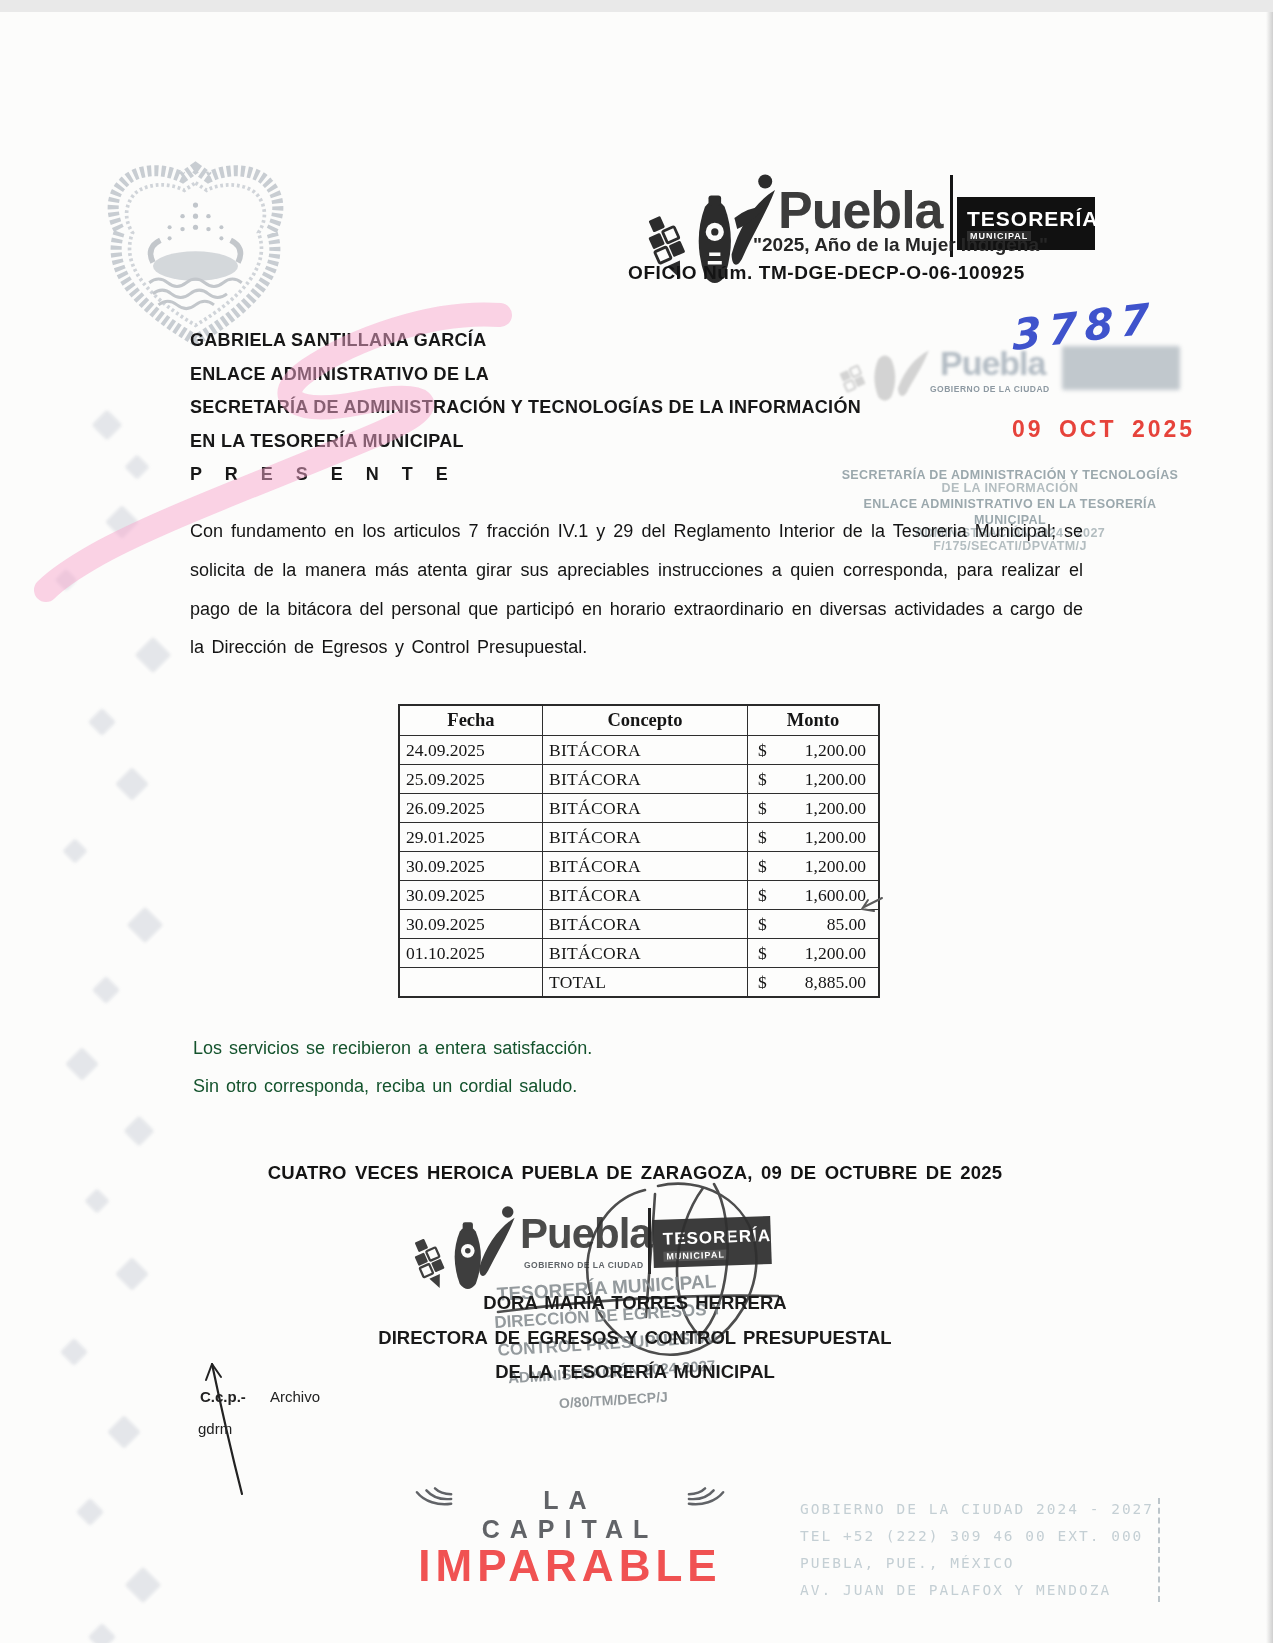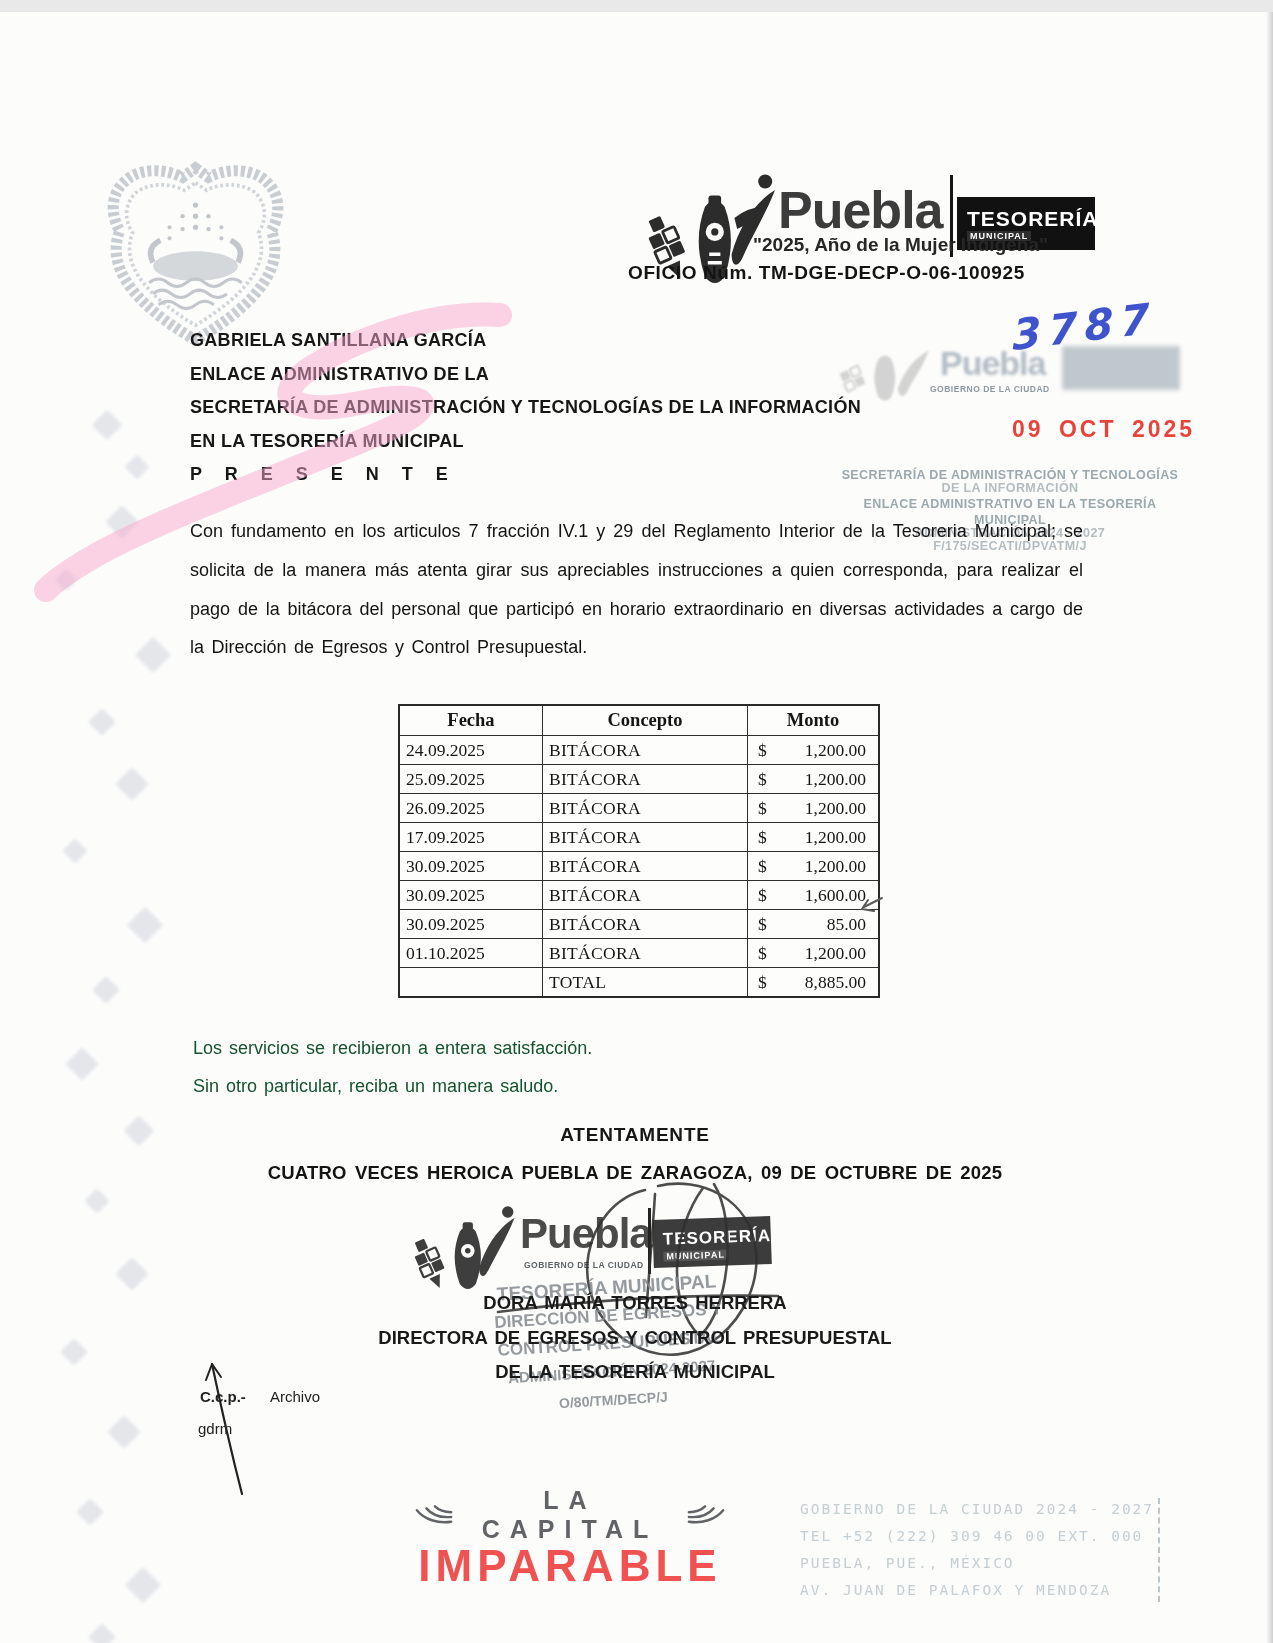--- a/index.html
+++ b/index.html
@@ -45,21 +45,21 @@
   
   .center-col{width:890px;text-align:center;}
   .atent{font-weight:bold;font-size:19px;letter-spacing:.8px;color:#171717;}
   .dateline{font-weight:bold;font-size:18.5px;letter-spacing:.2px;color:#141414;word-spacing:3px;}
   .sig-name{font-weight:bold;font-size:18.5px;color:#1a1a1a;word-spacing:2px;}
   .stamp-gray{color:#82898d;font-weight:bold;text-align:center;transform:rotate(-3.5deg);opacity:.85;}
   .stamp-gray div{line-height:28px;}
   .ccp{font-size:15px;font-weight:bold;color:#222;}
   
   .capital{color:#54575b;text-align:center;opacity:.92;}
-  .capital .row1{display:flex;align-items:center;justify-content:center;font-weight:bold;font-size:25px;letter-spacing:10px;}
+  .capital .row1{display:flex;align-items:flex-start;justify-content:center;font-weight:bold;font-size:25px;letter-spacing:10px;}
   .capital .row2{font-weight:bold;font-size:44px;letter-spacing:5px;line-height:44px;color:#ef4444;}
   
   .addr{font-family:"DejaVu Sans Mono",monospace;font-size:14.5px;line-height:27px;letter-spacing:2px;color:#c4cfd4;filter:blur(.5px);}
   .dash-line{border-left:2px dashed #adb8be;height:104px;width:0;opacity:.8;}
   svg{display:block;}
 </style>
 </head>
 <body>
 
 <div class="page">
@@ -217,21 +217,21 @@
           <td class="c-fecha">26.09.2025</td>
           <td class="c-conc">BITÁCORA</td>
           <td class="c-monto">
               <div class="monto-flex">
                 <span class="cur">$</span>
                 <span class="amt">1,200.00</span>
               </div>
             </td>
         </tr>
         <tr>
-          <td class="c-fecha">17.09.2025</td>
+          <td class="c-fecha">29.01.2025</td>
           <td class="c-conc">BITÁCORA</td>
           <td class="c-monto">
               <div class="monto-flex">
                 <span class="cur">$</span>
                 <span class="amt">1,200.00</span>
               </div>
             </td>
         </tr>
         <tr>
           <td class="c-fecha">30.09.2025</td>
@@ -285,23 +285,22 @@
         </tr>
       </tbody>
     </table>
   </div>
 
   <svg class="abs" style="left:852px;top:882px;" width="36" height="26">
     <path d="M30 4 L12 13 M16 6 L10 15 L22 17" stroke="#5a5a5a" stroke-width="2" fill="none" stroke-linecap="round"></path>
   </svg>
 
   <div class="abs closing" style="left:193px;top:1026px;">Los servicios se recibieron a entera satisfacción.</div>
-  <div class="abs closing" style="left:193px;top:1064px;">Sin otro particular, reciba un manera saludo.</div>
-
-  <div class="abs center-col atent" style="left:190px;top:1112px;">ATENTAMENTE</div>
+  <div class="abs closing" style="left:193px;top:1064px;">Sin otro corresponda, reciba un cordial saludo.</div>
+
   <div class="abs center-col dateline" style="left:190px;top:1150px;">CUATRO VECES HEROICA PUEBLA DE ZARAGOZA, 09 DE OCTUBRE DE 2025</div>
 
   <div class="abs" style="left:408px;top:1192px;width:115px;height:105px;opacity:.92;">
     <svg width="115" height="105" viewBox="0 0 100 92" fill="#2e2e2e">
       <g transform="rotate(-24 22 54)">
         <rect x="10" y="40" width="9" height="9" rx="1"></rect>
           <rect x="21" y="40" width="9" height="9" rx="1" fill="none" stroke="#2e2e2e" stroke-width="2"></rect>
         <rect x="10" y="51" width="9" height="9" rx="1" fill="none" stroke="#2e2e2e" stroke-width="2"></rect>
           <rect x="21" y="51" width="9" height="9" rx="1"></rect>
         <rect x="15" y="29" width="9" height="9" rx="1"></rect>

